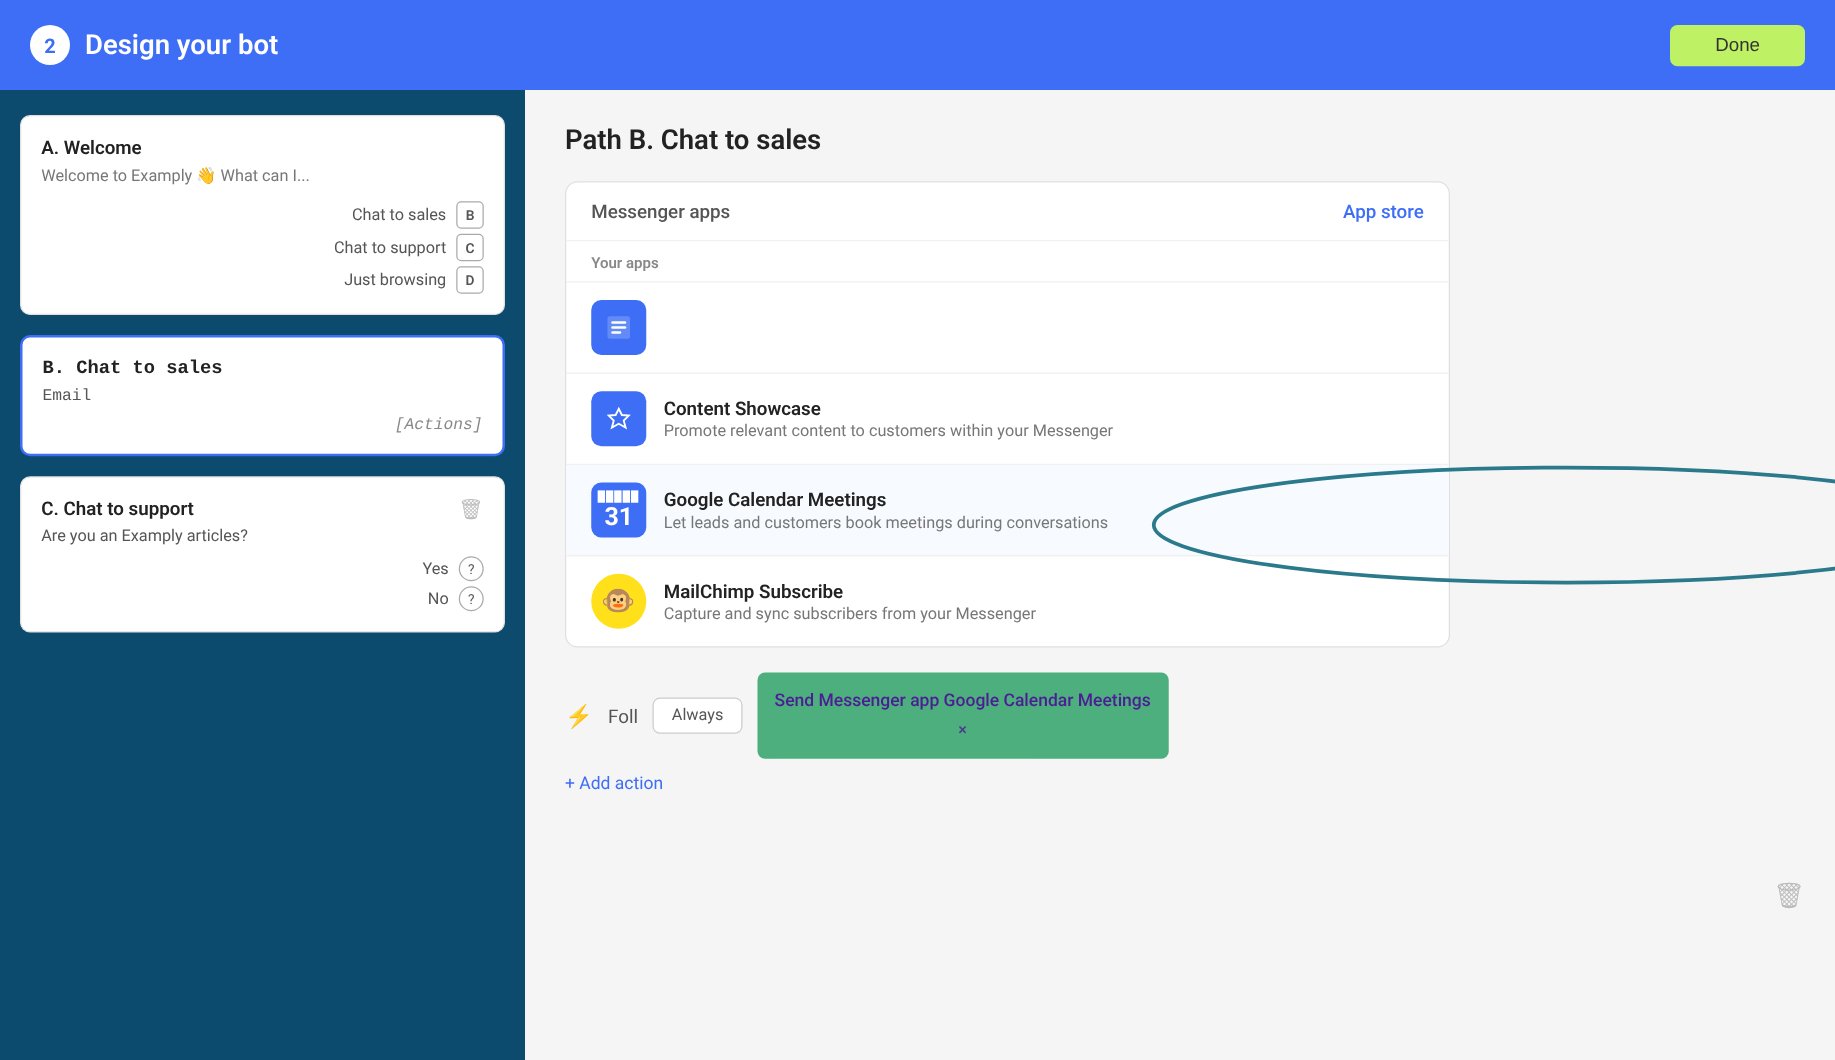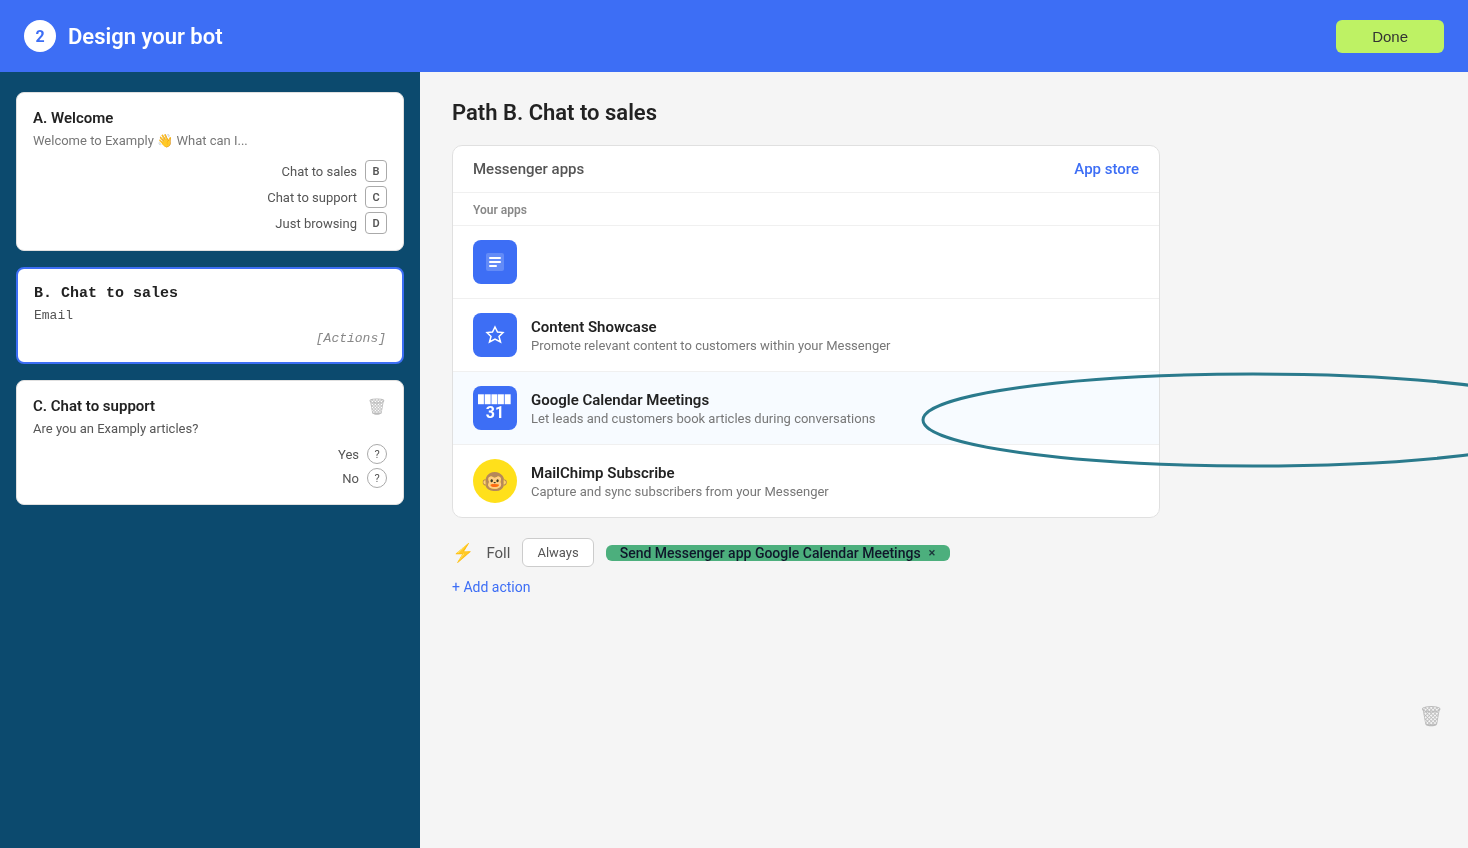--- a/index.html
+++ b/index.html
@@ -222,28 +222,29 @@
       background: white;
       border: 1.5px solid #ccc;
       border-radius: 6px;
       padding: 6px 14px;
       font-size: 13px;
       color: #555;
     }
 
     .action-tag {
       background: #4caf7d;
-      color: #0f172a;
+      color: #4c1d95;
       border-radius: 6px;
-      padding: 0 14px;
+      padding: 15px 14px;
       font-size: 14px;
       font-weight: 500;
       display: flex;
       align-items: center;
       gap: 8px;
+      flex-direction: column;
     }
     .action-tag .close-x {
       cursor: pointer;
       font-size: 13px;
       opacity: 0.8;
     }
 
     .add-action-btn {
       font-size: 14px;
       color: #3d6ef5;
@@ -352,25 +353,25 @@
         </div>
         <div class="app-info">
           <div class="app-name">Content Showcase</div>
           <div class="app-desc">Promote relevant content to customers within your Messenger</div>
         </div>
       </div>
 
       <div class="app-item highlighted">
         <div class="app-icon calendar" style="background:#3d6ef5; color:white; font-size:13px; font-weight:700; border-radius:8px; display:flex; align-items:center; justify-content:center; flex-direction:column;">
           <span style="font-size:8px; letter-spacing:0.5px; margin-bottom:1px;">▉▉▉▉▉</span>
-          <span style="font-size:16px; font-weight:700; line-height:1;">31</span>
+          <span style="font-size:20px; font-weight:700; line-height:1;">31</span>
         </div>
         <div class="app-info">
           <div class="app-name">Google Calendar Meetings</div>
-          <div class="app-desc">Let leads and customers book articles during conversations</div>
+          <div class="app-desc">Let leads and customers book meetings during conversations</div>
         </div>
       </div>
 
       <div class="app-item">
         <div class="app-icon mailchimp" style="background:#ffe01b; border-radius:50%; width:44px; height:44px; display:flex; align-items:center; justify-content:center; font-size:22px;">🐵</div>
         <div class="app-info">
           <div class="app-name">MailChimp Subscribe</div>
           <div class="app-desc">Capture and sync subscribers from your Messenger</div>
         </div>
       </div>

